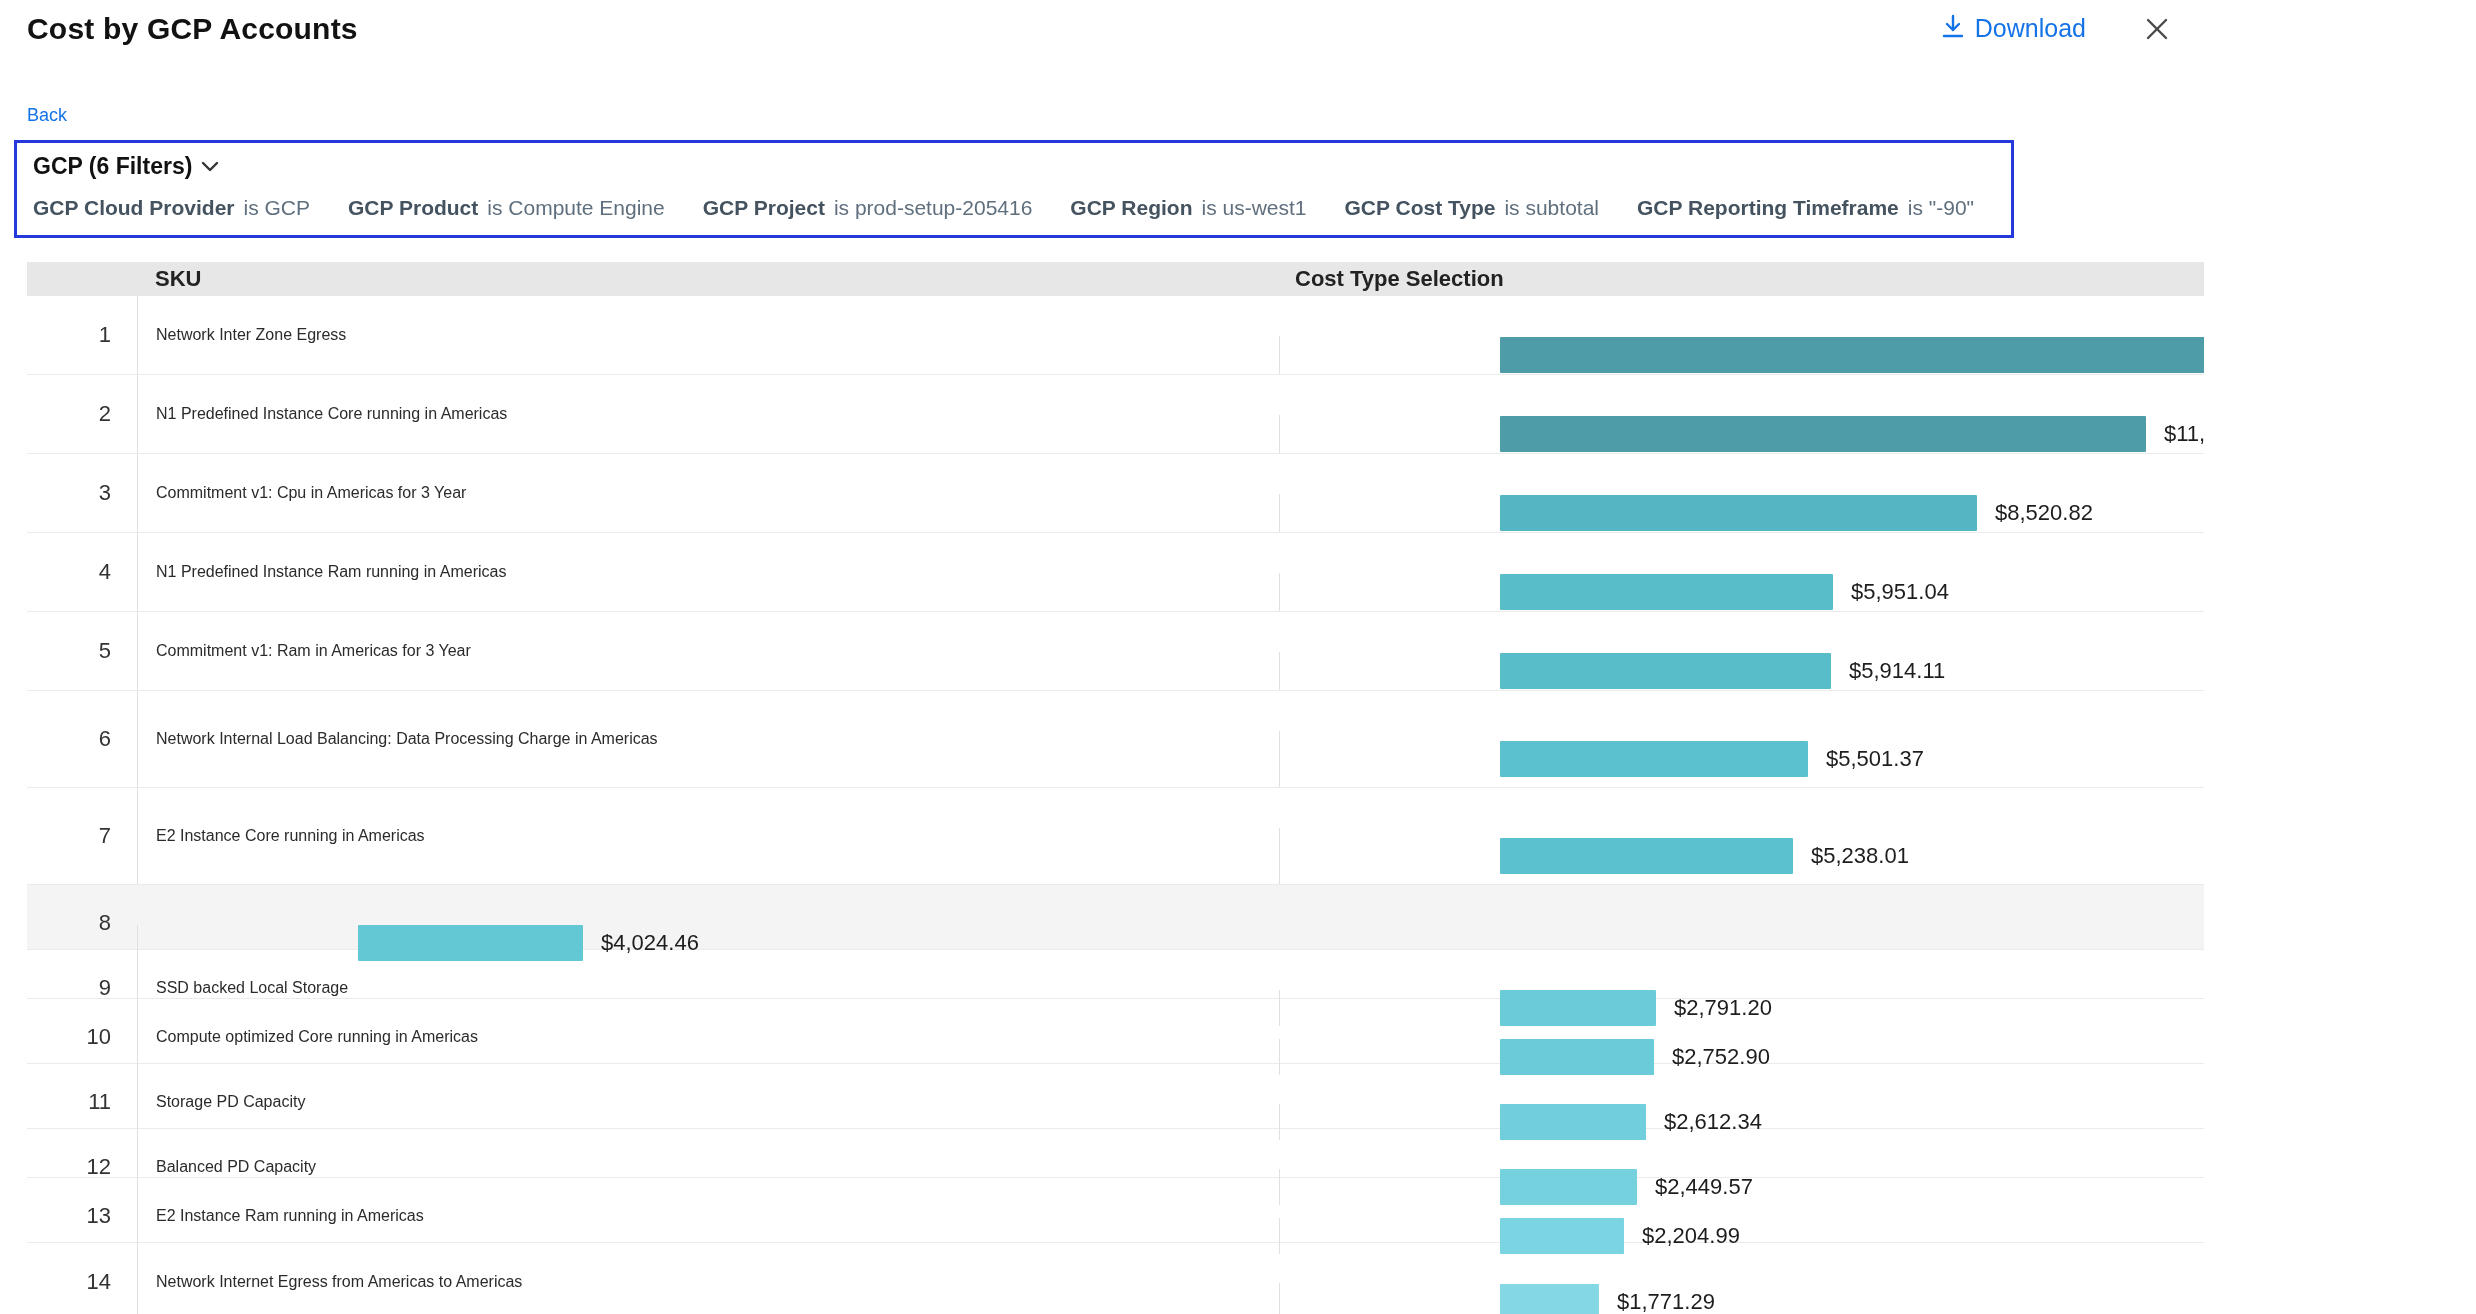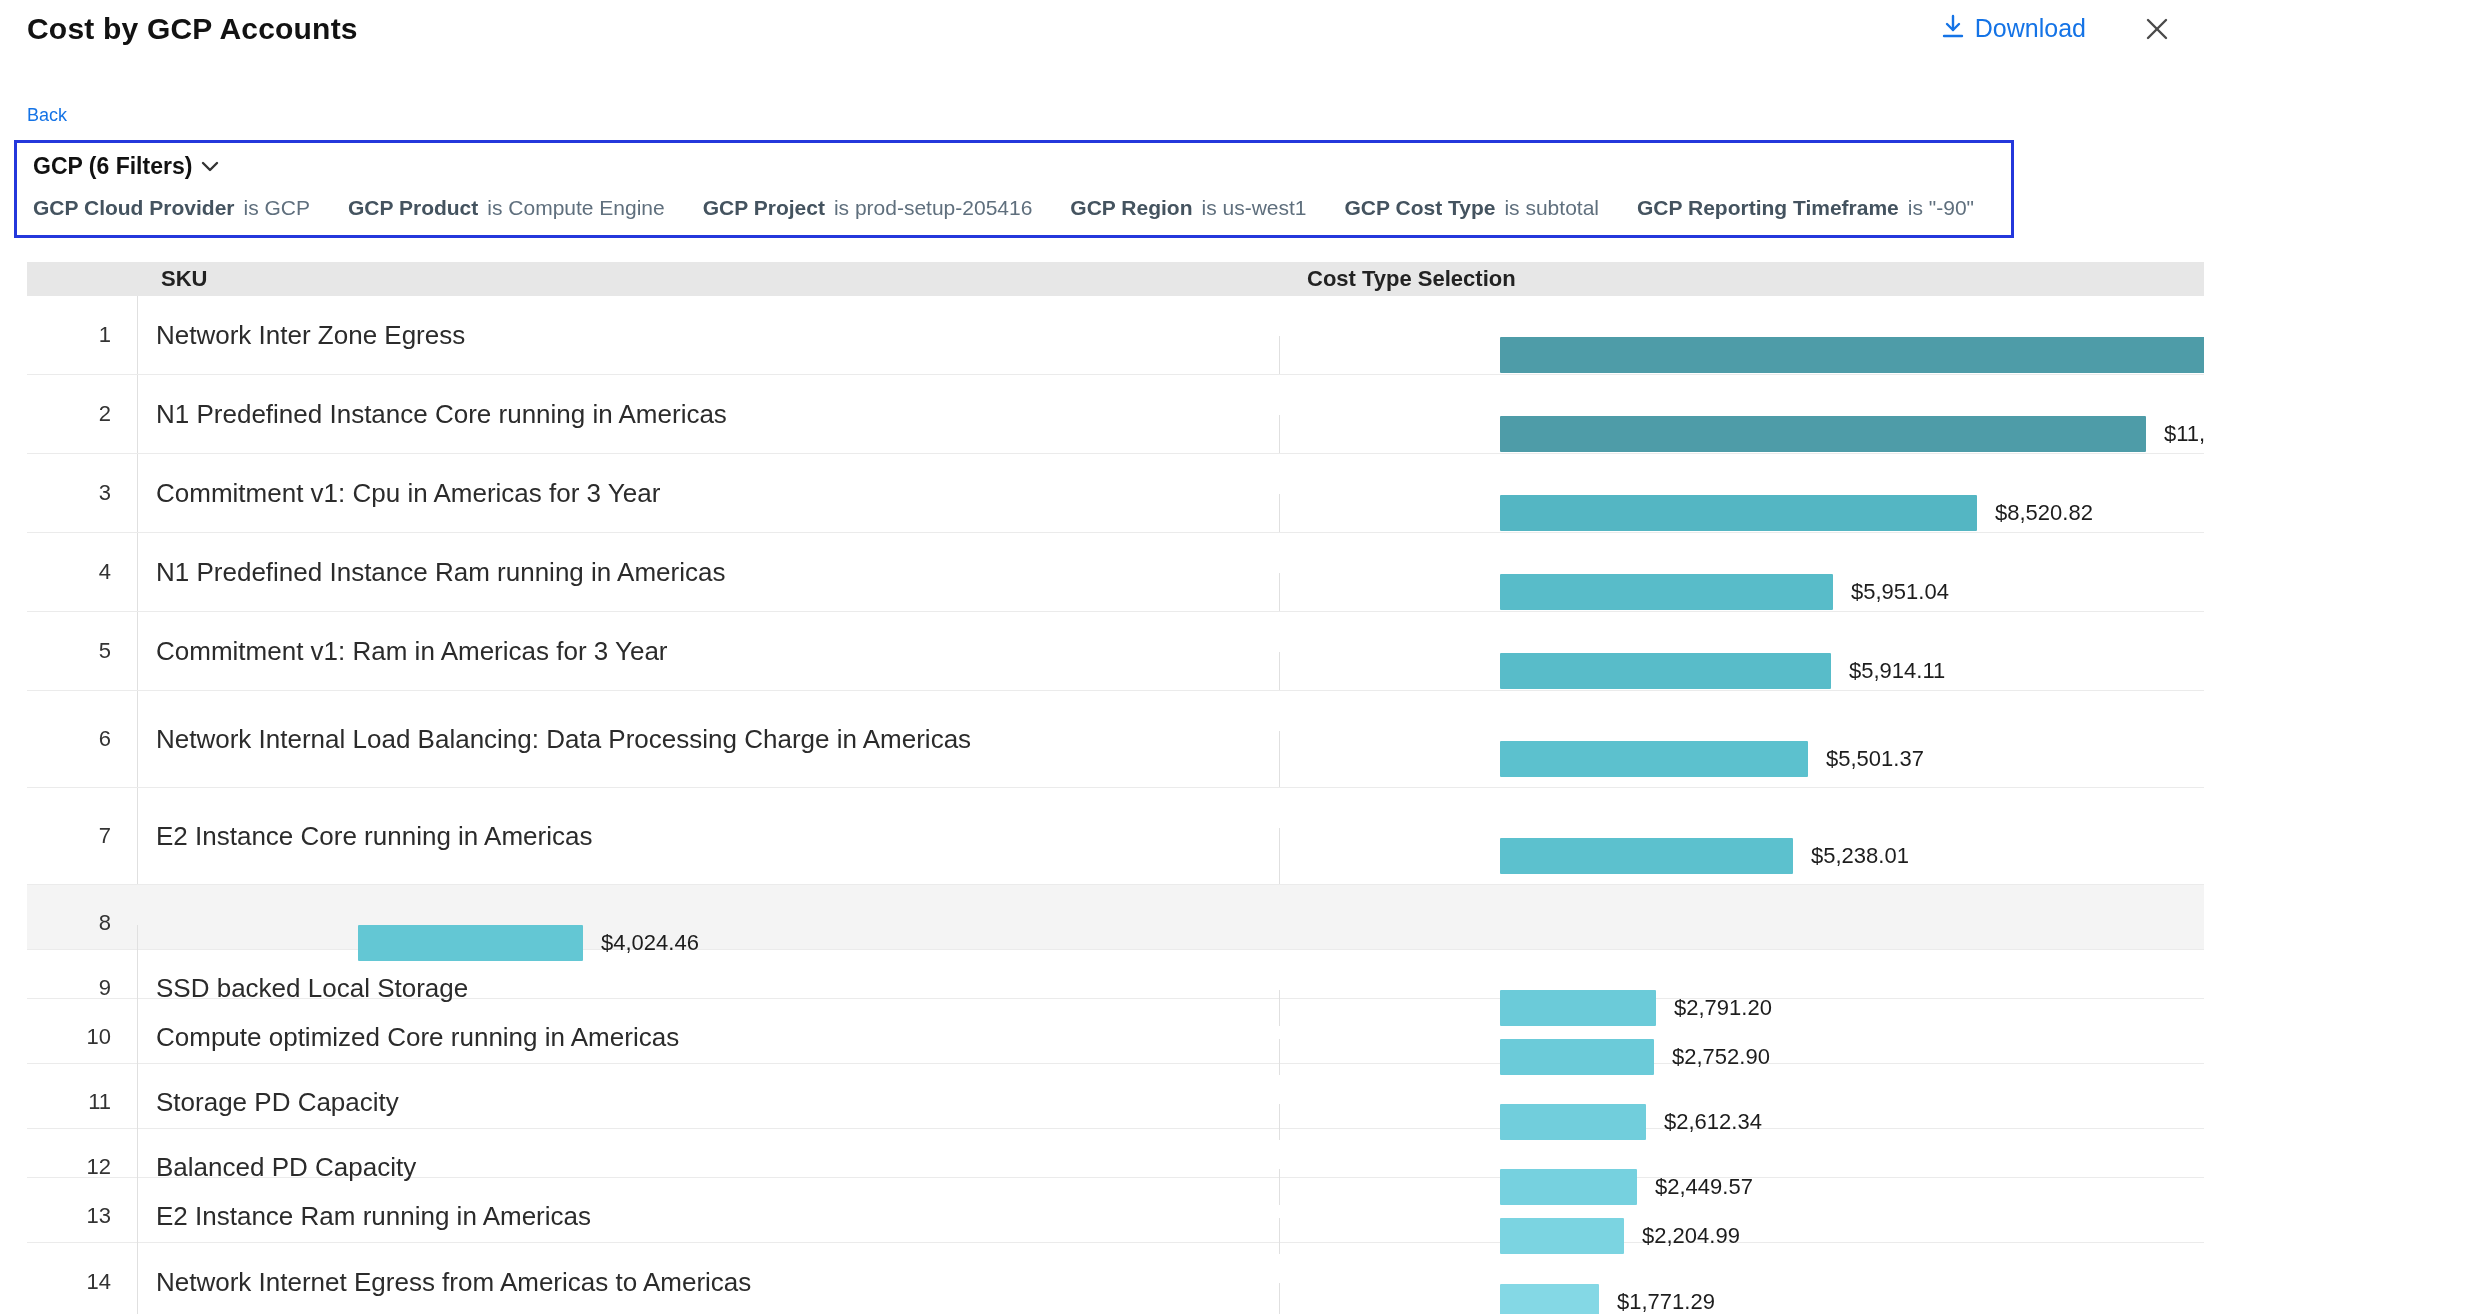--- a/index.html
+++ b/index.html
@@ -22,33 +22,33 @@
                 background:#ffffff; padding:10px 16px 15px 16px; }
   .filter-summary { display:flex; align-items:center; gap:9px; font-size:23px; font-weight:700; color:#111; cursor:pointer; }
   .filter-list { display:flex; align-items:center; gap:38px; margin-top:16px; white-space:nowrap; }
   .chip { font-size:21px; cursor:pointer; }
   .chip b { color:#44535f; font-weight:700; }
   .chip span { color:#5f6f7d; font-weight:400; margin-left:9px; }
 
   
   .table { position:absolute; left:27px; top:262px; width:2420px; }
   .thead { display:grid; grid-template-columns:110px 1142px 1fr; background:#e7e7e7; height:34px;
-           align-items:center; font-size:22px; font-weight:700; color:#222;gap:6px; }
+           align-items:center; font-size:22px; font-weight:700; color:#222; }
   .h-sku { padding-left:18px; }
   .h-chart { padding-left:16px; }
   .row { display:grid; grid-template-columns:110px 1142px 1fr; align-items:stretch;
          border-bottom:1px solid #ebebeb; height:79px; background:#fff; }
   .row.highlighted { background:#f4f4f4; }
   .tbody .row:nth-child(6), .tbody .row:nth-child(7) { height:97px; }
   .tbody .row:nth-child(8), .tbody .row:nth-child(10),
   .tbody .row:nth-child(11), .tbody .row:nth-child(13) { height:65px; }
   .tbody .row:nth-child(9), .tbody .row:nth-child(12) { height:49px; }
   .cell-num { display:flex; align-items:center; justify-content:flex-end; padding-right:26px;
               font-size:22px; color:#333; }
-  .cell-sku { display:flex; align-items:center; padding-left:18px; font-size:26px; color:#2b2b2b;
+  .cell-sku { display:flex; align-items:center; padding-left:18px; font-size:16px; color:#2b2b2b;
               border-left:1px solid #e0e0e0; }
   .cell-chart { display:flex; align-items:center; padding-left:220px; gap:18px; border-left:1px solid #e0e0e0;margin-top:40px; }
   .bar { height:36px; border-radius:1px; }
   .bar-value { font-size:22px; color:#1d1d1d; white-space:nowrap; }
 
   .icon-svg { display:block; }
 </style>
 </head>
 <body>
 

